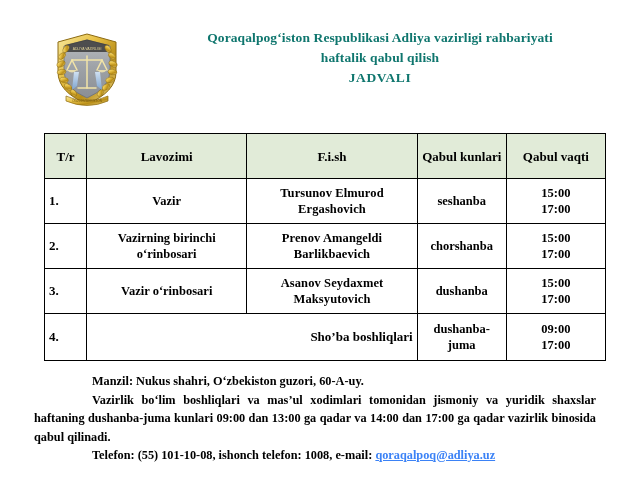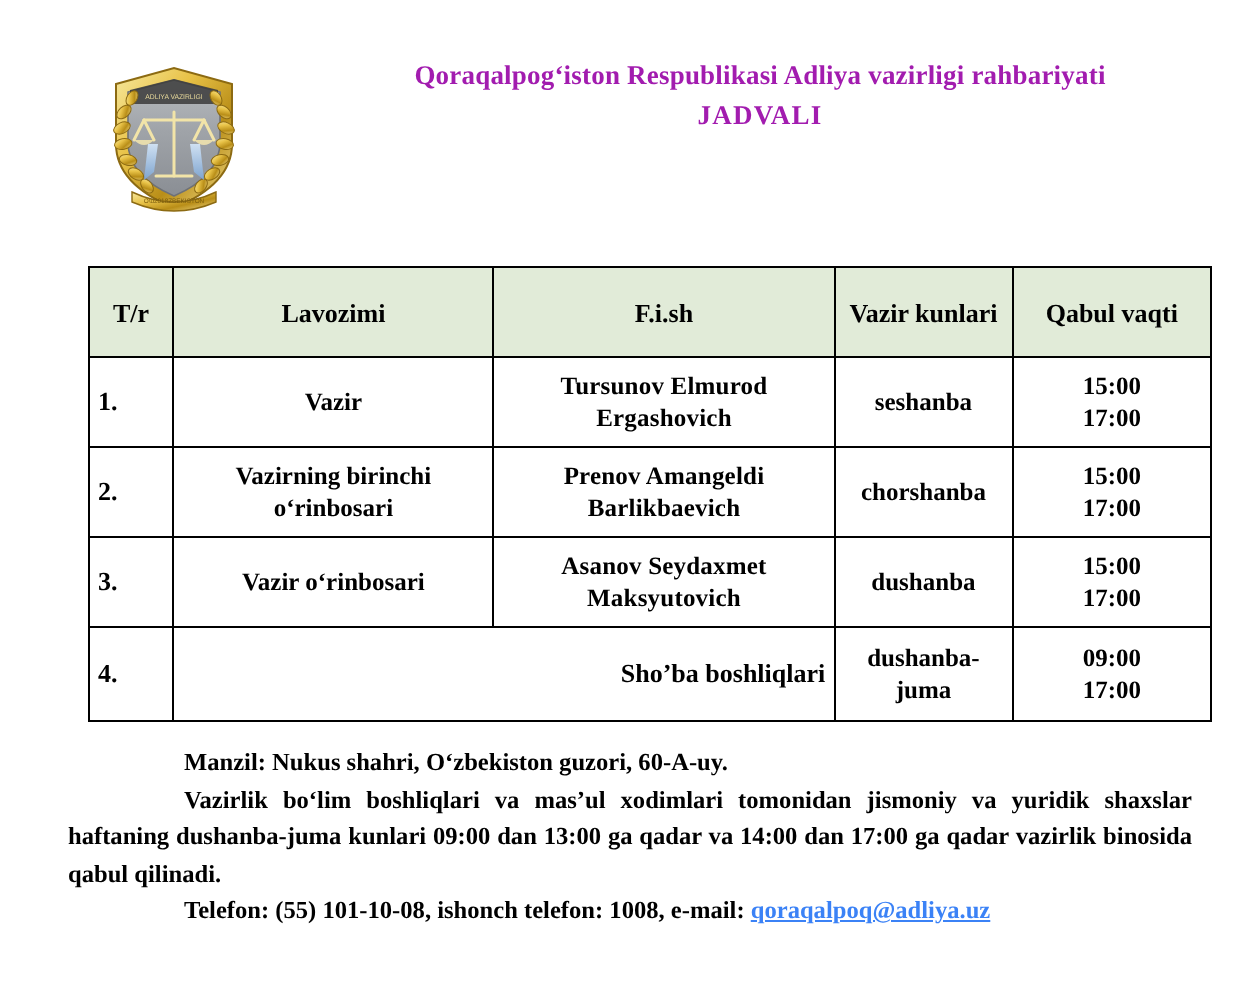--- a/index.html
+++ b/index.html
@@ -29,21 +29,21 @@
     width: 78px;
     height: 84px;
   }
 
   .title-block {
     position: absolute;
     left: 140px;
     top: 28px;
     width: 480px;
     text-align: center;
-    color: #a21caf;
+    color: #0f766e;
     font-weight: bold;
     font-size: 13.5px;
     line-height: 20px;
     letter-spacing: 0.1px;
   }
   .title-line {
     display: block;
     white-space: nowrap;
   }
   .title-line.jadvali {
@@ -196,39 +196,40 @@
       <path d="M26 46 L24 64 L29 60 L31 46 Z" fill="url(#ribbong)"></path>
       <path d="M52 46 L54 64 L49 60 L47 46 Z" fill="url(#ribbong)"></path>
 
       <path d="M18 70 Q39 80 60 70 L60 75 Q39 84 18 75 Z" fill="url(#goldg)" stroke="#8c6a12" stroke-width="0.7"></path>
       <text x="39" y="75.6" fill="#7a5c0e" font-size="3.2" font-family="Liberation Sans, sans-serif" text-anchor="middle">O\u2018ZBEKISTON</text>
     </svg>
   </span>
 
   <div class="title-block">
     <span class="title-line">Qoraqalpog‘iston Respublikasi Adliya vazirligi rahbariyati</span>
+    <span class="title-line">haftalik qabul qilish</span>
     <span class="title-line jadvali">JADVALI</span>
   </div>
 </div>
 
 <div class="table-wrap">
   <table class="schedule">
     <colgroup>
       <col class="col-tr">
         <col class="col-pos">
         <col class="col-name">
         <col class="col-days">
         <col class="col-time">
     </colgroup>
     <thead>
       <tr>
         <th>T/r</th>
         <th>Lavozimi</th>
         <th>F.i.sh</th>
-        <th>Vazir kunlari</th>
+        <th>Qabul kunlari</th>
         <th>Qabul vaqti</th>
       </tr>
     </thead>
     <tbody>
       <tr class="row-body">
         <td class="cell-tr">1.</td>
         <td class="cell-pos">Vazir</td>
         <td class="cell-name">Tursunov Elmurod Ergashovich</td>
         <td class="cell-days">seshanba</td>
         <td class="cell-time">

